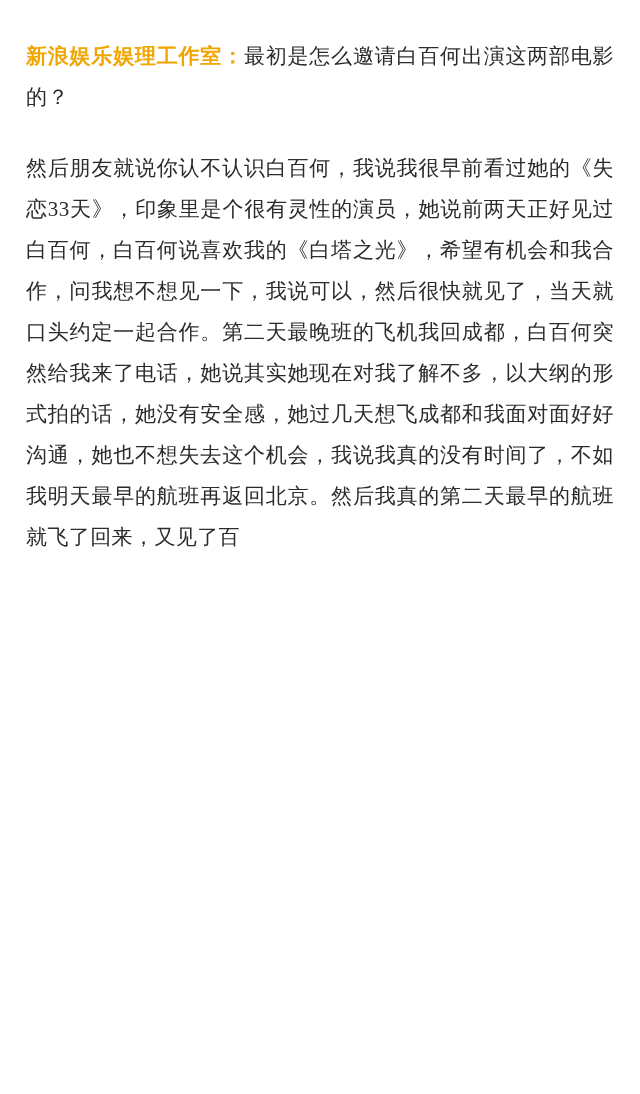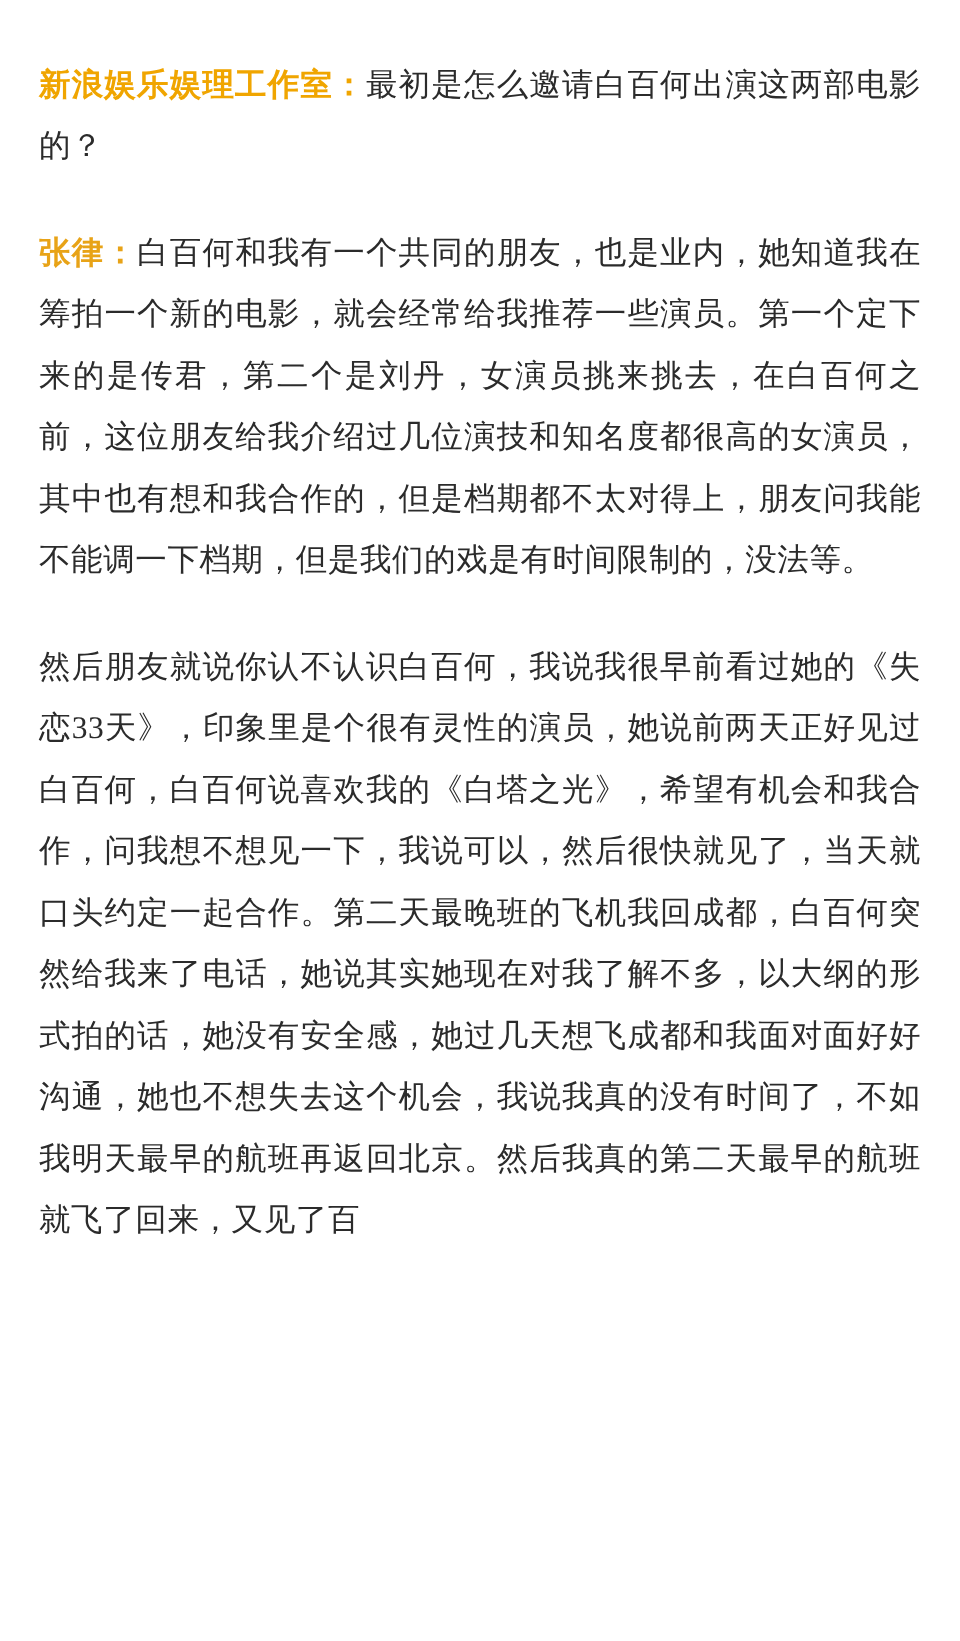--- a/index.html
+++ b/index.html
@@ -47,21 +47,18 @@
 </style>
 </head>
 <body>
 
 <div class="article">
 
   <p class="para">
     <span class="speaker-strong">新浪娱乐娱理工作室</span><span class="speaker-strong">：</span><span class="q-text">最初是怎么邀请白百何出演这两部电影的？</span>
   </p>
 
-  <p class="para">
-    <span class="speaker">张律</span><span class="speaker">：</span><span class="a-text">白百何和我有一个共同的朋友，也是业内，她知道我在筹拍一个新的电影，就会经常给我推荐一些演员。第一个定下来的是传君，第二个是刘丹，女演员挑来挑去，在白百何之前，这位朋友给我介绍过几位演技和知名度都很高的女演员，其中也有想和我合作的，但是档期都不太对得上，朋友问我能不能调一下档期，但是我们的戏是有时间限制的，没法等。</span>
-  </p>
 
   <p class="para tight">
     <span class="a-text">然后朋友就说你认不认识白百何，我说我很早前看过她的《失恋33天》，印象里是个很有灵性的演员，她说前两天正好见过白百何，白百何说喜欢我的《白塔之光》，希望有机会和我合作，问我想不想见一下，我说可以，然后很快就见了，当天就口头约定一起合作。第二天最晚班的飞机我回成都，白百何突然给我来了电话，她说其实她现在对我了解不多，以大纲的形式拍的话，她没有安全感，她过几天想飞成都和我面对面好好沟通，她也不想失去这个机会，我说我真的没有时间了，不如我明天最早的航班再返回北京。然后我真的第二天最早的航班就飞了回来，又见了百</span>
   </p>
 
 </div>
 
 </body></html>

